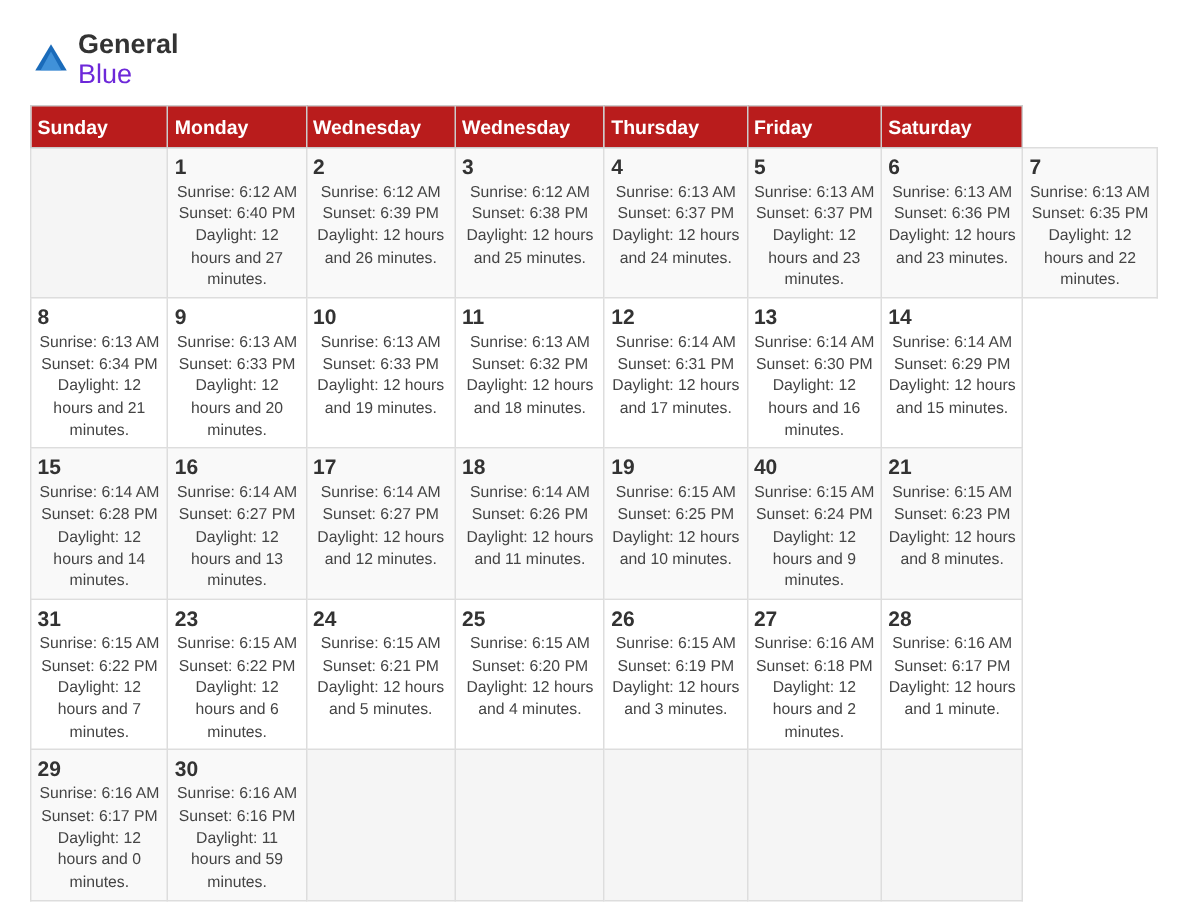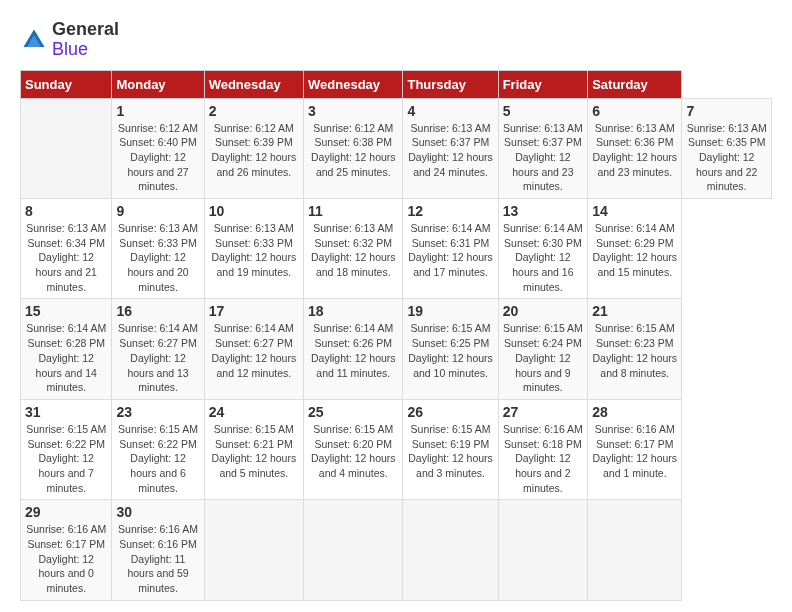--- a/index.html
+++ b/index.html
@@ -231,21 +231,21 @@
             Sunrise: 6:14 AM<br>Sunset: 6:26 PM<br>Daylight: 12 hours and 11 minutes.
           </div>
         </td>
         <td>
           <span class="day-number">19</span>
           <div class="day-detail">
             Sunrise: 6:15 AM<br>Sunset: 6:25 PM<br>Daylight: 12 hours and 10 minutes.
           </div>
         </td>
         <td>
-          <span class="day-number">20</span>
+          <span class="day-number">40</span>
           <div class="day-detail">
             Sunrise: 6:15 AM<br>Sunset: 6:24 PM<br>Daylight: 12 hours and 9 minutes.
           </div>
         </td>
         <td>
           <span class="day-number">21</span>
           <div class="day-detail">
             Sunrise: 6:15 AM<br>Sunset: 6:23 PM<br>Daylight: 12 hours and 8 minutes.
           </div>
         </td>

